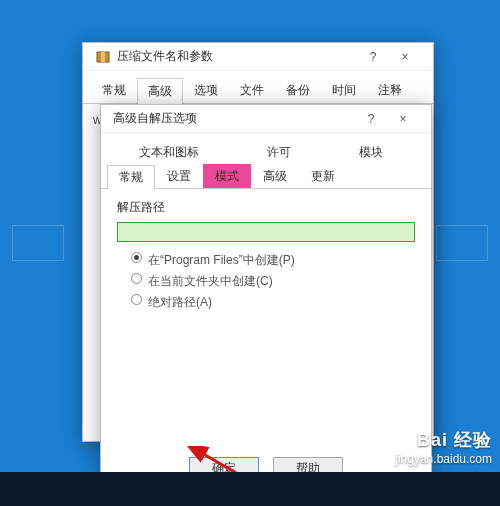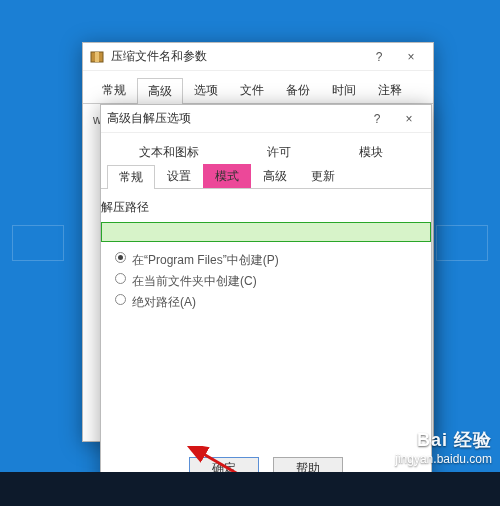--- a/index.html
+++ b/index.html
@@ -2,38 +2,38 @@
 <html><head>
 <meta charset="utf-8">
 <style>
 *{box-sizing:border-box;margin:0;padding:0;font-family:"Microsoft YaHei","SimSun",sans-serif;font-size:12px;}
 body{width:500px;height:506px;background:#1b7fd4;overflow:hidden;position:relative;}
 .taskbar{position:absolute;bottom:0;left:0;right:0;height:34px;background:#0d1a2b;}
 .desktop-tile{position:absolute;width:52px;height:36px;border:1px solid rgba(255,255,255,.2);}
 
 .win{position:absolute;background:#fff;border:1px solid #bbb;box-shadow:0 3px 20px rgba(0,0,0,.35);}
 .w1{left:82px;top:42px;width:352px;height:400px;}
-.titlebar{height:28px;display:flex;align-items:center;padding:0 6px;border-bottom:1px solid #eee;}
+.titlebar{height:28px;display:flex;align-items:center;padding:0 12px;border-bottom:1px solid #eee;}
 .titlebar .icon{width:16px;height:16px;margin-right:6px;}
 .titlebar .title{flex:1;color:#333;}
 .titlebar .btn{width:32px;height:20px;display:flex;align-items:center;justify-content:center;color:#555;}
 .tabstrip{display:flex;padding:6px 8px 0 8px;border-bottom:1px solid #ccc;background:#fff;}
 .tab{padding:4px 10px;border:1px solid transparent;border-bottom:none;color:#333;cursor:default;}
 .tab.active{border-color:#ccc;background:#fff;position:relative;top:1px;}
 .bodypad{padding:8px 10px;color:#555;}
 
 .w2{left:100px;top:104px;width:332px;height:386px;}
 .tabstrip2a{display:flex;justify-content:space-around;padding:8px 14px 0 4px;}
 .tabstrip2a .seg{padding:3px 6px;color:#333;}
 .tabstrip2b{display:flex;padding:0 6px;border-bottom:1px solid #ccc;}
 .tabstrip2b .tab{padding:3px 11px;}
 .tabstrip2b .tab.active{border-color:#ccc;background:#fff;position:relative;top:1px;}
 .cluster .tab.highlight{background:#ec4899;}
 
-.content{padding:10px 0;}
+.content{padding:10px 16px;}
 .section-title{color:#333;margin-bottom:6px;}
 .pathbox{width:100%;height:20px;border:1px solid #29a629;background:#d7f3c9;}
 
 .radios{margin:10px 0 4px 14px;}
 .radio,.check{display:flex;align-items:flex-start;margin:4px 0;color:#555;}
 .radio .dot{width:11px;height:11px;border:1px solid #888;border-radius:50%;margin-right:6px;display:flex;align-items:center;justify-content:center;}
 .radio.sel .dot::after{content:"";width:5px;height:5px;background:#444;border-radius:50%;}
 .check .box{width:11px;height:11px;border:1px solid #888;margin-right:6px;}
 
 .footer{position:absolute;bottom:10px;left:0;right:0;display:flex;justify-content:center;gap:14px;}

